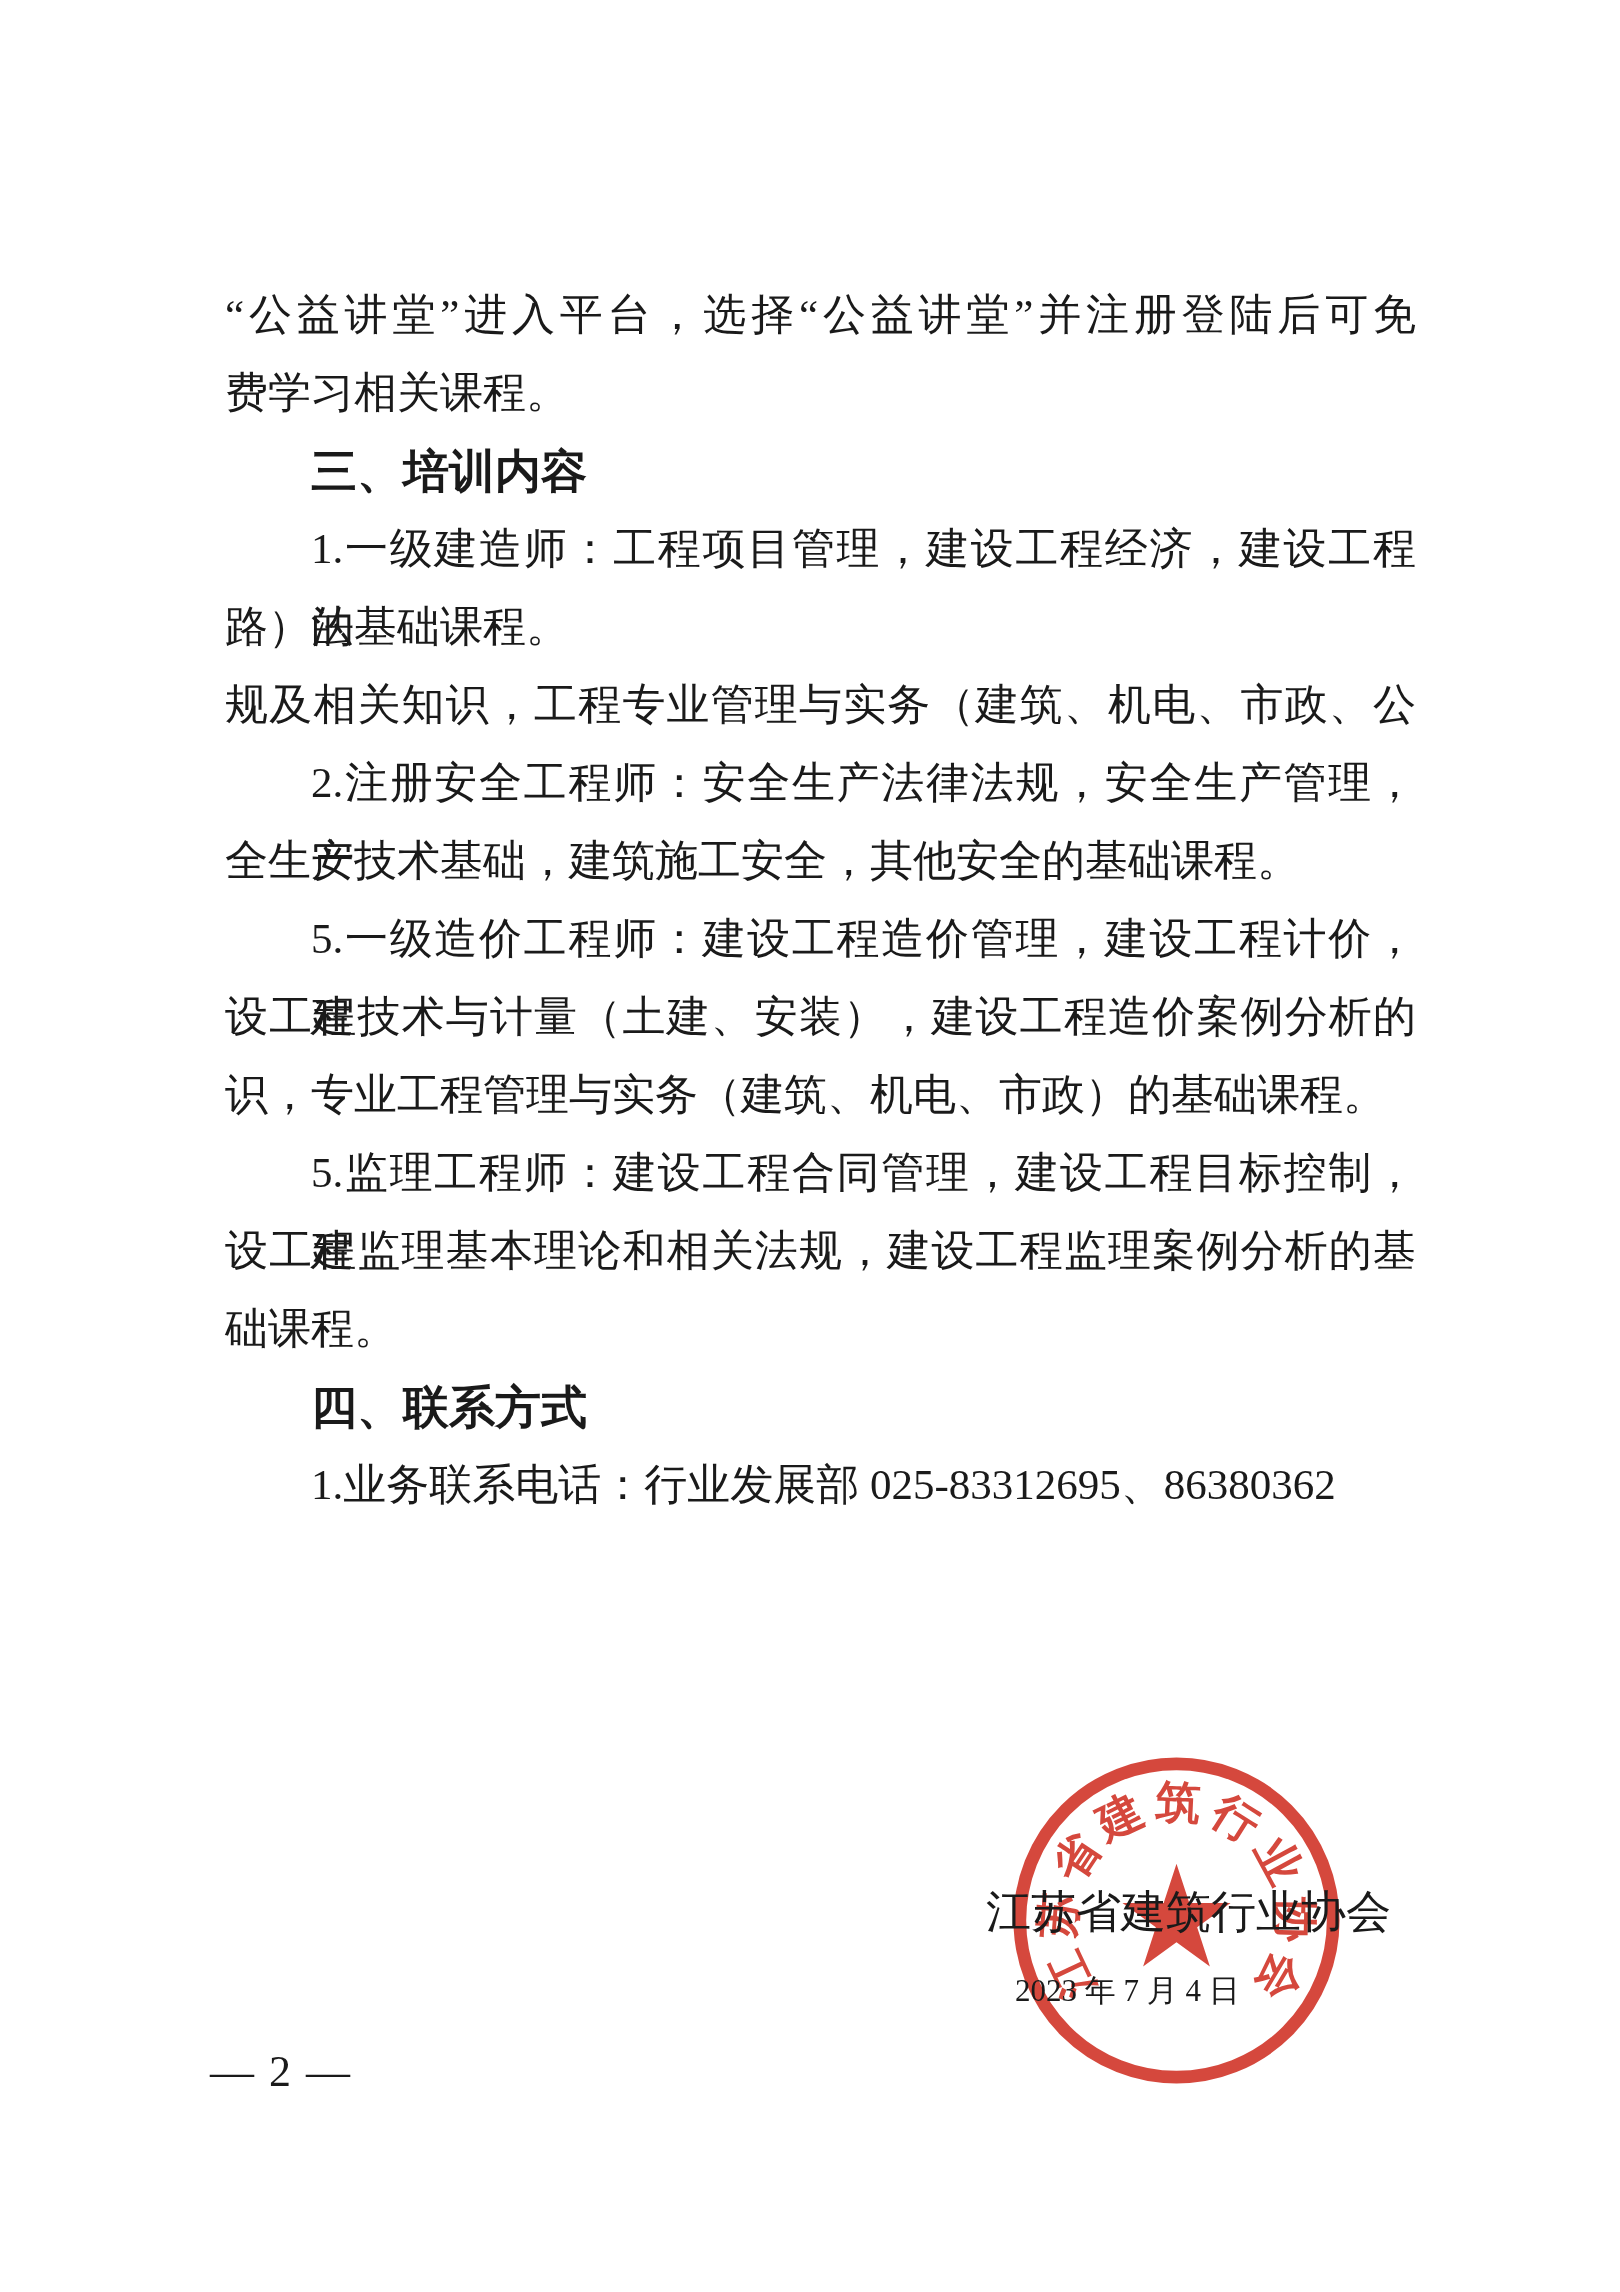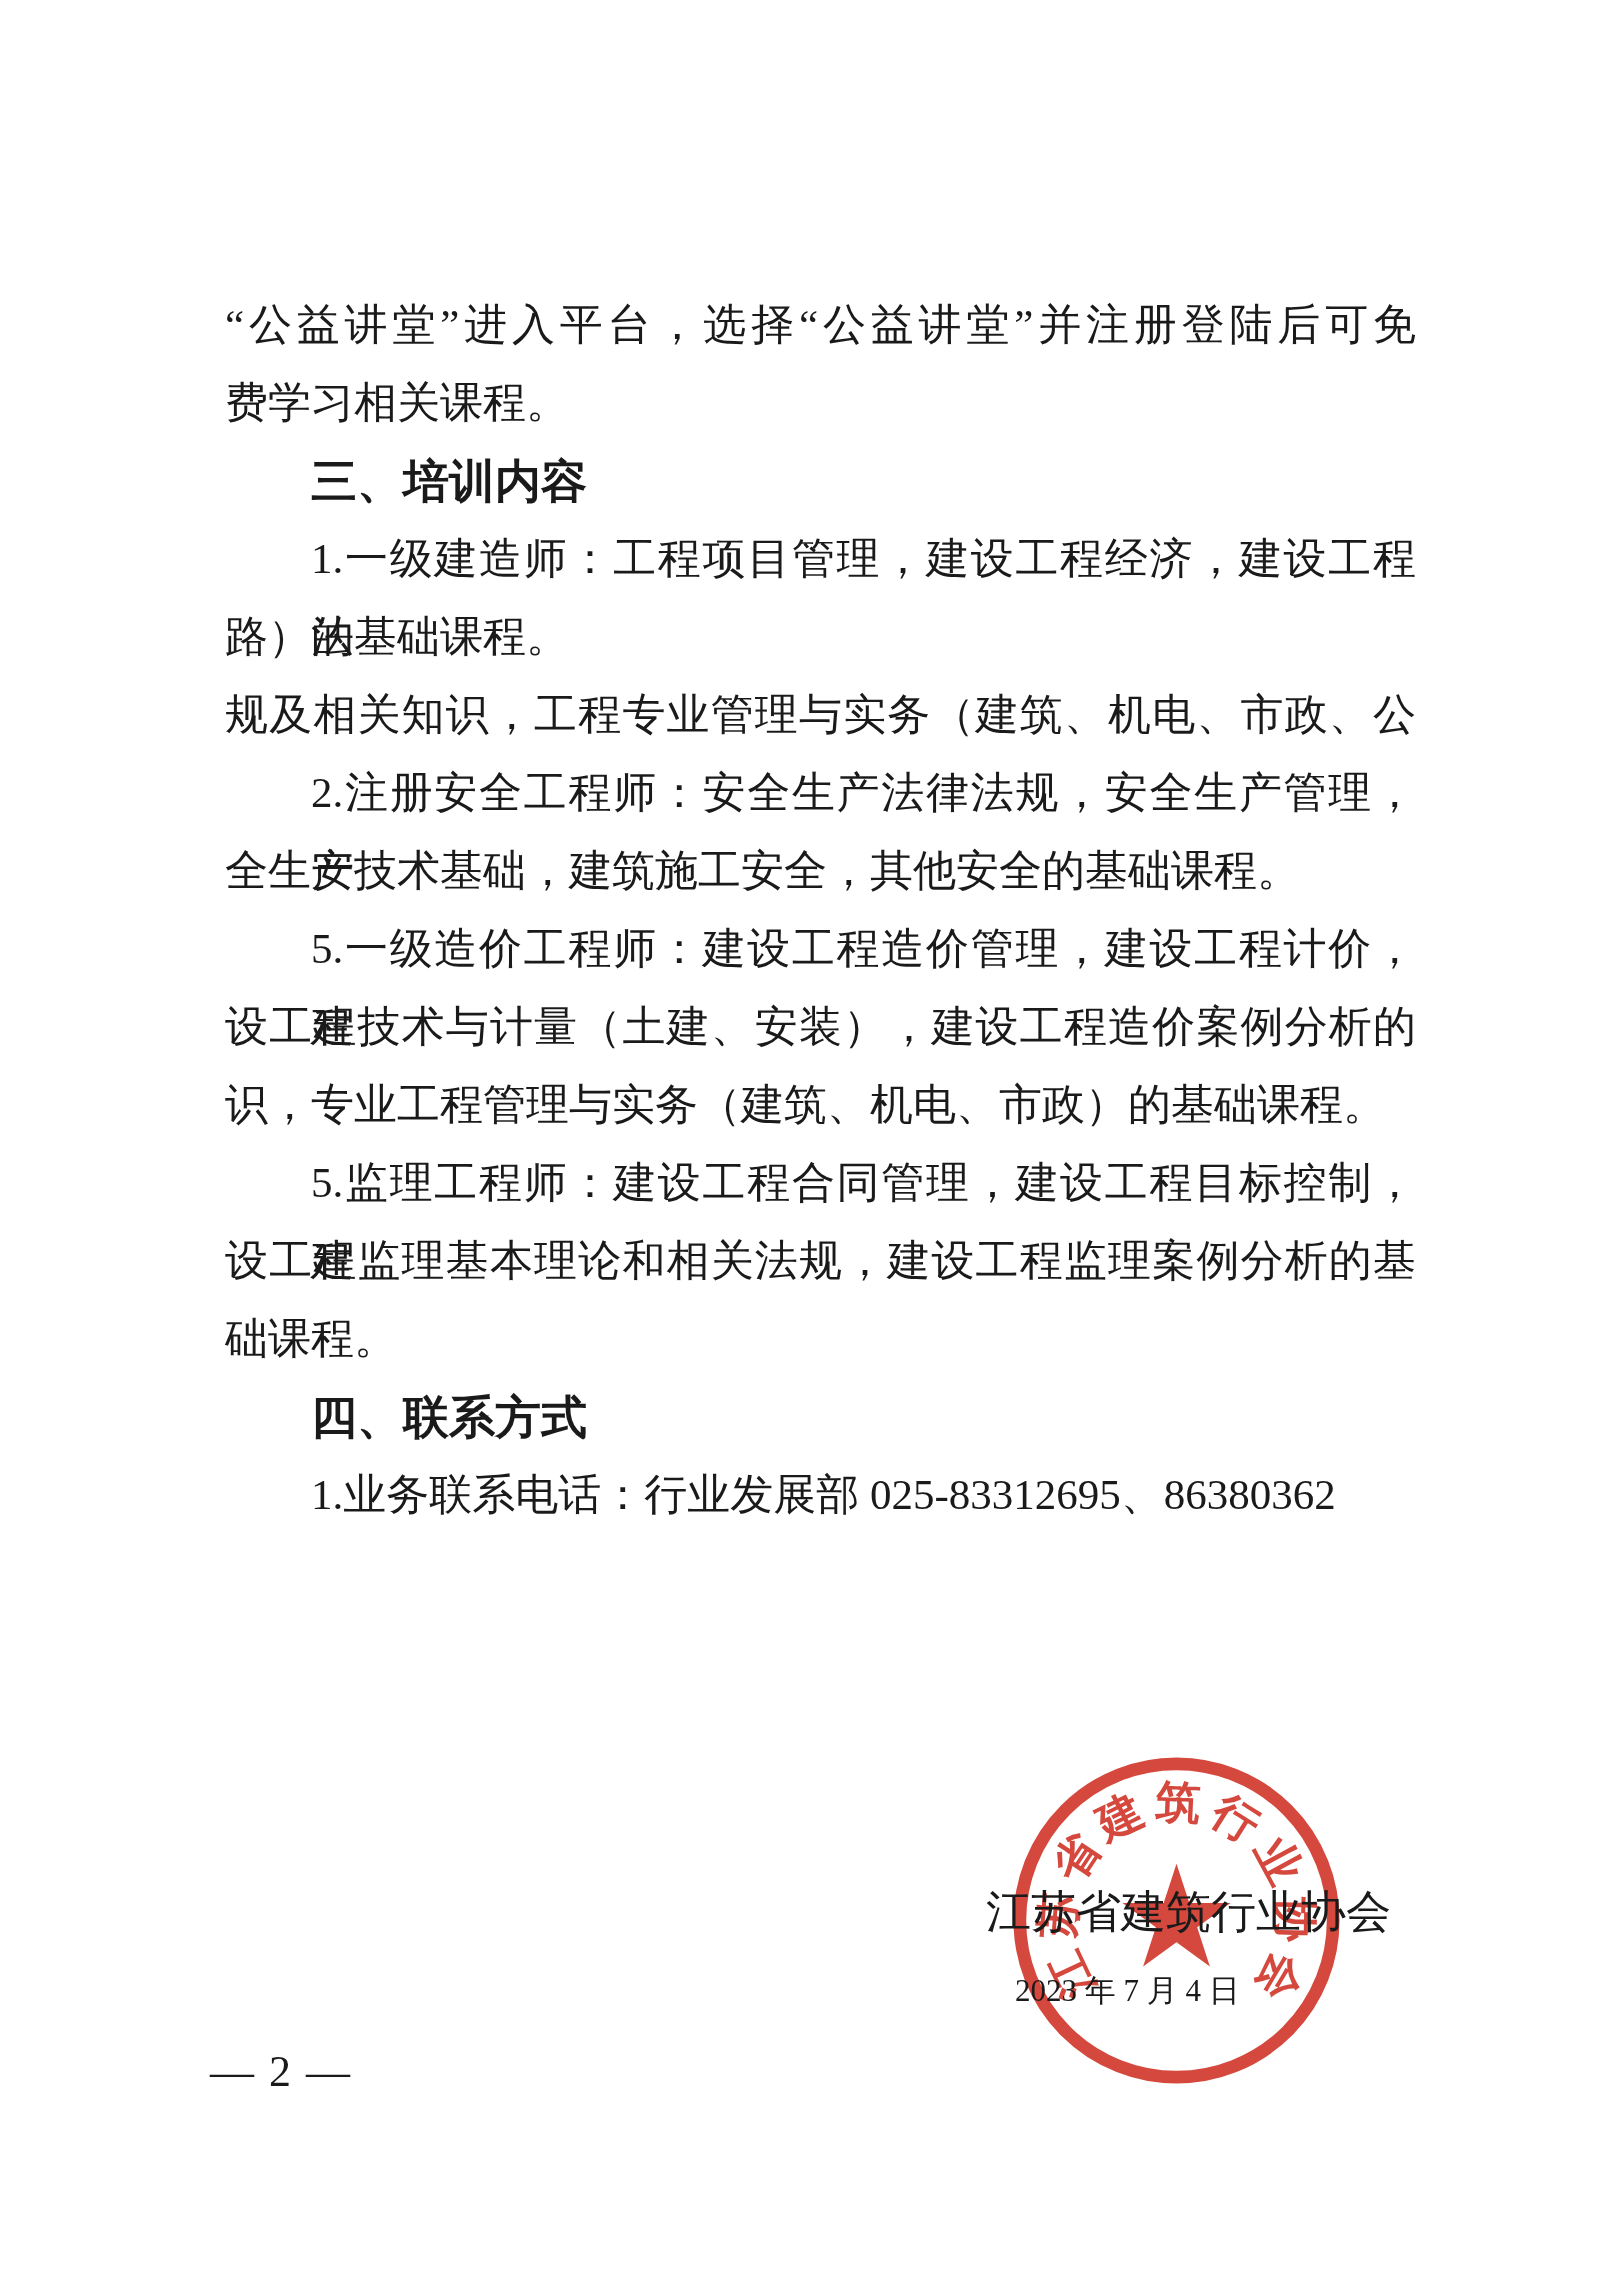--- a/index.html
+++ b/index.html
@@ -9,21 +9,21 @@
     height: 2293px;
     margin: 0 auto;
     background: #ffffff;
     overflow: hidden;
     font-family: "Liberation Serif", "DejaVu Serif", serif;
     color: #1a1a1a;
   }
   .body-text {
     position: absolute;
     left: 225px;
-    top: 286px;
+    top: 276px;
     width: 1191px;
     font-size: 43px;
     line-height: 78px;
   }
   .body-line {
     text-align: justify;
     height: 78px;
     white-space: normal;
   }
   .body-line.stretch { text-align-last: justify; }

